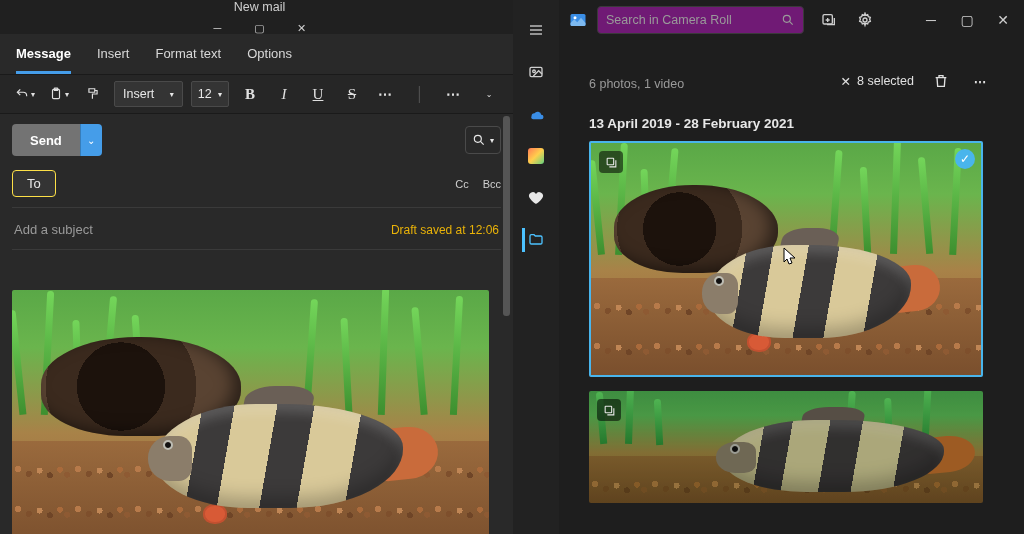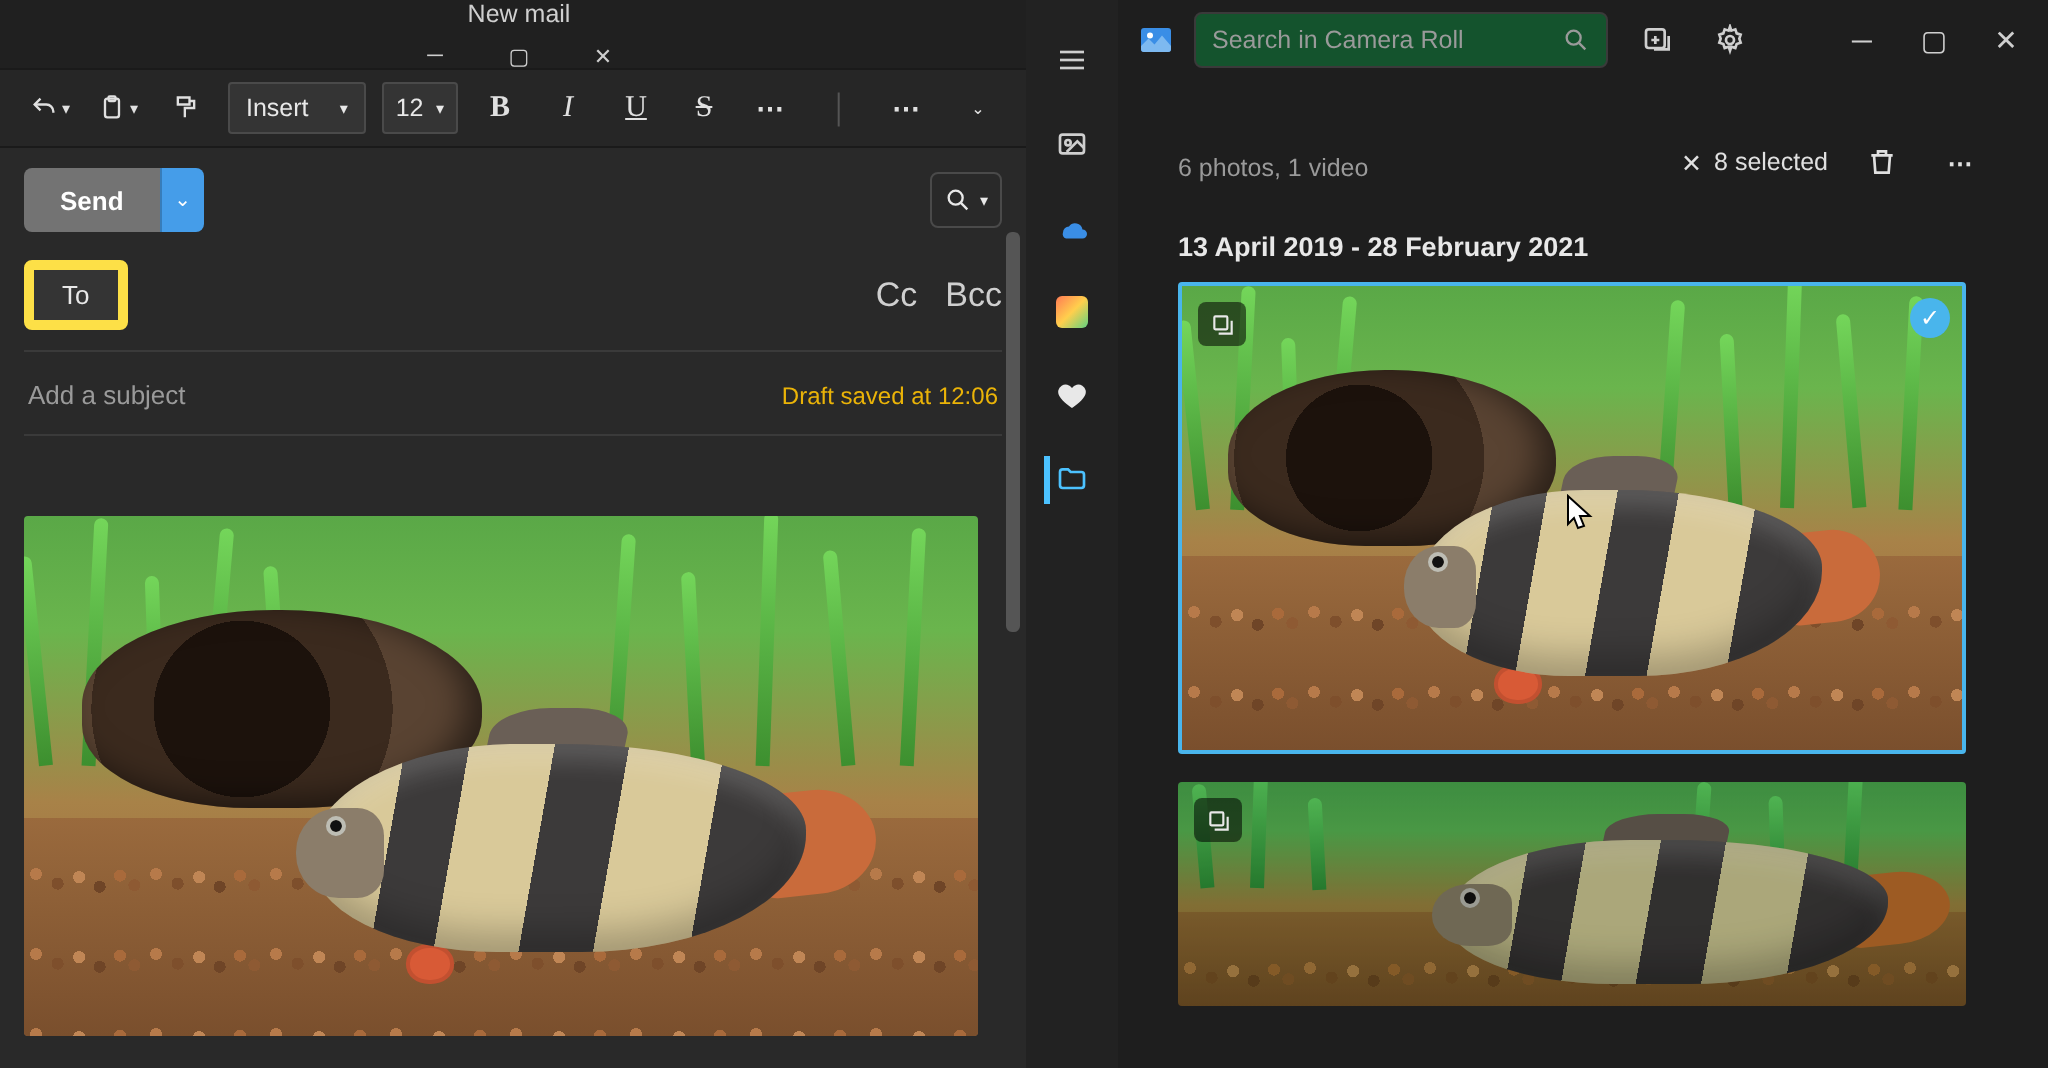--- a/index.html
+++ b/index.html
@@ -28,22 +28,22 @@
   
   .compose-hdr { padding: 10px 12px 0 12px; position:relative; }
   .row-send { display:flex; align-items:center; justify-content:space-between; }
   .send-split { display:flex; height:32px; }
   .send-btn { background:#737373; color:#fff; font-weight:600; font-size:13px; padding:0 18px; display:flex; align-items:center; border-radius: 4px 0 0 4px; }
   .send-more { background:#459de9; color:#fff; width:22px; display:flex; align-items:center; justify-content:center; border-left:1px solid rgba(0,0,0,0.2); border-radius: 0 4px 4px 0; font-size:10px;}
   .zoom-ctl { display:flex; align-items:center; gap:2px; border:1px solid #4a4a4a; border-radius:4px; height:28px; padding: 0 6px; }
   .zoom-ctl .caret{font-size:8px;}
   
   .recip-row { margin-top:14px; display:flex; align-items:center; justify-content:space-between; border-bottom:1px solid #3a3a3a; padding-bottom:10px;}
-  .to-btn { background:#343434; border:5px solid #fde047; border-radius:4px; padding:5px 14px; font-size:13px; color:#e8e8e8;}
-  .ccbcc { display:flex; gap: 14px; font-size:17px; color:#cfcfcf;justify-content:center; }
+  .to-btn { background:#343434; border:1px solid #fde047; border-radius:4px; padding:5px 14px; font-size:13px; color:#e8e8e8;}
+  .ccbcc { display:flex; gap: 14px; font-size:11px; color:#cfcfcf;justify-content:center; }
   
   .subj-row { display:flex; align-items:center; justify-content:space-between; padding: 14px 2px 12px 2px; border-bottom:1px solid #3a3a3a;}
   .subj-ph { color:#9a9a9a; font-size:13px; }
   .draft-txt { color:#eab308; font-size:12px; }
   
   .body-area { flex:1; overflow:hidden; padding: 40px 0 0 12px; position:relative; }
   .fish-img-left { width: 477px; height: 260px; border-radius:2px; overflow:hidden; position:relative; }
   
   .mail-scrollbar { position:absolute; right:3px; top:76px; bottom:8px; width:7px; }
   .mail-scrollbar .thumb { position:absolute; right:0; top:40px; width:7px; height:200px; background:#555; border-radius:3px; }
@@ -51,21 +51,21 @@
   
   .photos-app { flex:1; height:534px; background:#1e1e1e; display:flex; }
   .ph-sidebar { width:46px; background:#222; display:flex; flex-direction:column; align-items:center; gap: 18px; padding-top:18px;}
   .ph-side-item { width:24px; height:24px; display:flex; align-items:center; justify-content:center; color:#cfcfcf; font-size:15px; }
   .ph-side-sel { border-left:3px solid #4cc2ff; padding-left:2px; margin-left:-5px; }
   .gradient-icon { width:16px; height:16px; border-radius:3px; background: linear-gradient(135deg,#ff7b54 0%,#ffcf4d 50%,#61d17f 100%); }
   
   .ph-main { flex:1; display:flex; flex-direction:column; position:relative; }
   .ph-titlebar { height:40px; display:flex; align-items:center; padding: 0 6px 0 10px; gap: 10px; background:#1e1e1e; }
   .ph-logo { width:22px; height:22px; display:flex; align-items:center; justify-content:center; font-size:18px; }
-  .ph-search { flex-basis: 250px; height:28px; background:#14532d; border:1px solid #3a3a3a; border-radius:4px; display:flex; align-items:center; padding:0 8px; gap:8px; }
+  .ph-search { flex-basis: 250px; height:28px; background:#701a75; border:1px solid #3a3a3a; border-radius:4px; display:flex; align-items:center; padding:0 8px; gap:8px; }
   .ph-search .txt { flex:1; color:#9a9a9a; font-size:12.5px; }
   .tb-right { margin-left:auto; display:flex; gap:6px; align-items:center;}
   .ph-tb-icon { width:30px; height:30px; display:flex; align-items:center; justify-content:center; color:#cfcfcf; font-size:14px; }
 
   .ph-content { padding: 28px 30px 0 30px; flex:1; overflow:hidden; }
   .ph-header-row { display:flex; align-items:center; justify-content:space-between; }
   .folder-title { display:flex; align-items:center; gap:12px; font-size:22px; font-weight:600; }
   .folder-sub { color:#9a9a9a; font-size:12.5px; margin-top:6px; }
   .ph-actions { display:flex; align-items:center; gap:14px; font-size:12.5px; color:#e0e0e0; }
   .clear-sel { display:flex; align-items:center; gap:6px; }
@@ -120,20 +120,26 @@
 <div class="mail-app">
   <div class="title-bar">
     <span class="title">New mail</span>
     <div class="win-controls">
       <div class="wc">─</div>
       <div class="wc">▢</div>
       <div class="wc">✕</div>
     </div>
   </div>
 
+  <div class="ribbon-tabs">
+    <div class="ribbon-tab active">Message</div>
+    <div class="ribbon-tab">Insert</div>
+    <div class="ribbon-tab">Format text</div>
+    <div class="ribbon-tab">Options</div>
+  </div>
 
   <div class="toolbar">
     <div class="tb-wrap">
       <div class="tb-btn">
         <svg width="14" height="14" viewBox="0 0 24 24" fill="none" stroke="currentColor" stroke-width="2">
             <path d="M9 14L4 9l5-5"></path>
             <path d="M4 9h10a6 6 0 016 6v1"></path>
           </svg>
         <span class="caret">▾</span>
       </div>

